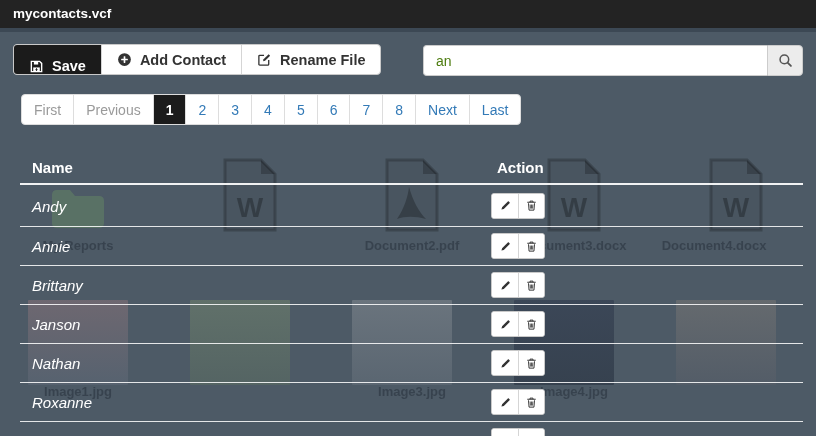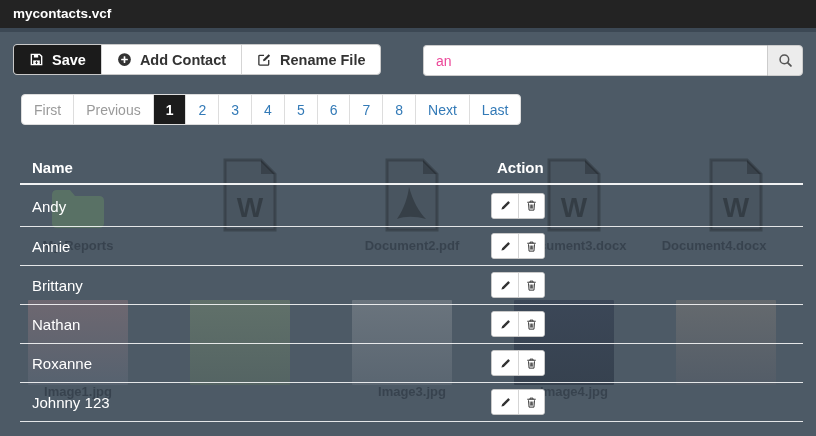--- a/index.html
+++ b/index.html
@@ -43,28 +43,28 @@
   .btn-group {
     position:absolute; left:13px; top:44px; height:31px;
     display:flex; background:#fff; border:1px solid #c9c9c9;
     border-radius:4px; overflow:hidden;
   }
   .btn {
     display:flex; align-items:center; gap:8px; padding:0 15px;
     font-size:14.5px; font-weight:600; color:#333;
     border-left:1px solid #d5d5d5; cursor:pointer; white-space:nowrap;
   }
-  .btn:first-child { border-left:none; }
+  .btn:first-child { border-left:none;align-items:flex-end; }
   .btn.primary { background:#1b1b1b; color:#fff; }
 
   .search-group { position:absolute; left:423px; top:45px; right:13px; height:31px; display:flex; }
   .search-input {
     flex:1; border:1px solid #ccc; border-right:none;
     border-radius:4px 0 0 4px; padding:0 12px;
-    font-size:14px; color:#ec4899; outline:none;
+    font-size:14px; color:#4d7c0f; outline:none;
     font-family:"Liberation Sans","DejaVu Sans",sans-serif;
   }
   .search-btn {
     width:36px; background:#ececec; border:1px solid #ccc;
     border-radius:0 4px 4px 0; display:flex; align-items:center;
     justify-content:center; cursor:pointer;
   }
 
   .pagination {
     position:absolute; left:21px; top:94px; height:31px;
@@ -80,21 +80,21 @@
   .page-item.active { background:#1b1b1b; color:#fff; font-weight:700; }
 
   .table { position:absolute; left:20px; top:151px; right:13px; }
   .thead {
     position:relative; height:34px;
     border-bottom:2px solid rgba(255,255,255,0.92);
     color:#fff; font-weight:700; font-size:15px;
   }
   .th-name   { position:absolute; left:12px;  top:8px; }
   .th-action { position:absolute; left:477px; top:8px; }
-  .trow { position:relative; height:39px; border-bottom:1px solid rgba(255,255,255,0.85); }
+  .trow { position:relative; height:39px; border-bottom:1px solid rgba(255,255,255,0.85);font-style:italic; }
   .trow.first { height:42px; }
   .td-name {
     position:absolute; left:12px; top:50%; transform:translateY(-50%);
     color:#fff; font-size:15px; font-weight:500;
   }
   .action-group {
     position:absolute; left:471px; top:50%; transform:translateY(-50%);
     display:flex; border:1px solid #c9c9c9; border-radius:3px;
     overflow:hidden; background:#fff;
   }
@@ -266,20 +266,40 @@
               <line x1="2.8" y1="4" x2="13.2" y2="4" stroke="#333" stroke-width="1.2"></line>
               <path d="M6.2 4V2.6h3.6V4" fill="none" stroke="#333" stroke-width="1.2"></path>
               <line x1="6.4" y1="6.8" x2="6.7" y2="11.8" stroke="#333" stroke-width="1"></line>
               <line x1="8" y1="6.8" x2="8" y2="11.8" stroke="#333" stroke-width="1"></line>
               <line x1="9.6" y1="6.8" x2="9.3" y2="11.8" stroke="#333" stroke-width="1"></line>
             </svg>
           </div>
         </div>
       </div>
       <div class="trow">
+        <span class="td-name">Janson</span>
+        <div class="action-group">
+          <div class="action-btn">
+            <svg width="13" height="13" viewBox="0 0 16 16">
+              <path d="M3 13l.8-2.9 7.1-7.1c.3-.3.8-.3 1.1 0l1 1c.3.3.3.8 0 1.1l-7.1 7.1z" fill="#333"></path>
+            </svg>
+          </div>
+          <div class="action-btn">
+            <svg width="13" height="13" viewBox="0 0 16 16">
+              <path d="M4.3 5.3l.7 8.4h6l.7-8.4" fill="none" stroke="#333" stroke-width="1.2"></path>
+              <line x1="2.8" y1="4" x2="13.2" y2="4" stroke="#333" stroke-width="1.2"></line>
+              <path d="M6.2 4V2.6h3.6V4" fill="none" stroke="#333" stroke-width="1.2"></path>
+              <line x1="6.4" y1="6.8" x2="6.7" y2="11.8" stroke="#333" stroke-width="1"></line>
+              <line x1="8" y1="6.8" x2="8" y2="11.8" stroke="#333" stroke-width="1"></line>
+              <line x1="9.6" y1="6.8" x2="9.3" y2="11.8" stroke="#333" stroke-width="1"></line>
+            </svg>
+          </div>
+        </div>
+      </div>
+      <div class="trow">
         <span class="td-name">Nathan</span>
         <div class="action-group">
           <div class="action-btn">
             <svg width="13" height="13" viewBox="0 0 16 16">
               <path d="M3 13l.8-2.9 7.1-7.1c.3-.3.8-.3 1.1 0l1 1c.3.3.3.8 0 1.1l-7.1 7.1z" fill="#333"></path>
             </svg>
           </div>
           <div class="action-btn">
             <svg width="13" height="13" viewBox="0 0 16 16">
               <path d="M4.3 5.3l.7 8.4h6l.7-8.4" fill="none" stroke="#333" stroke-width="1.2"></path>

